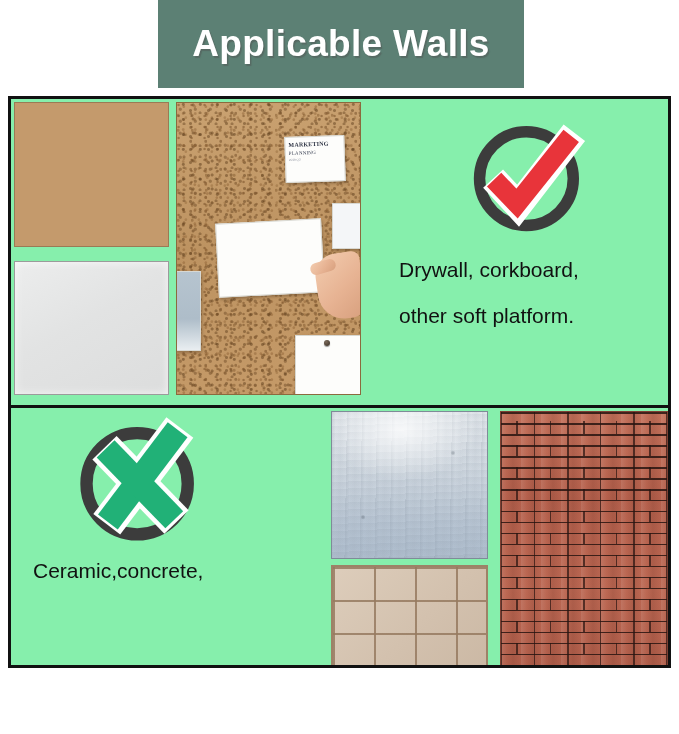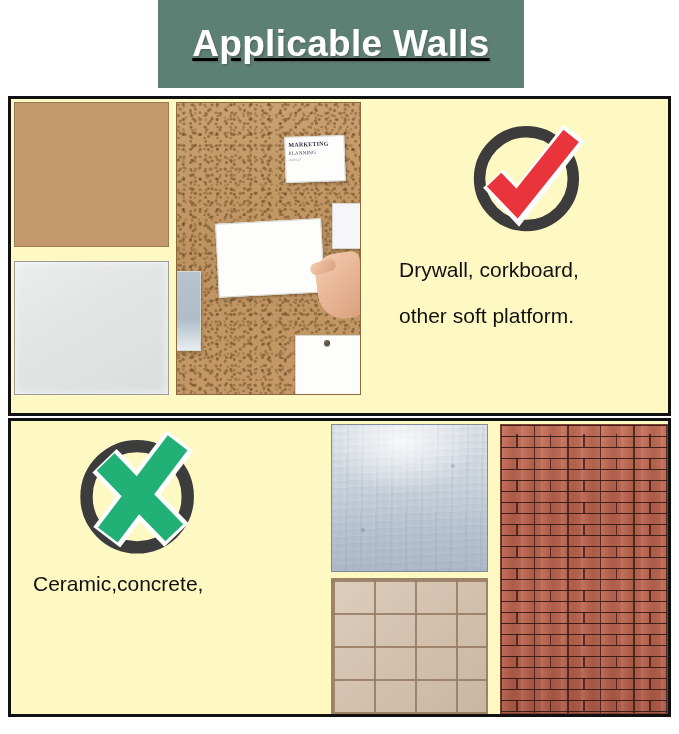--- a/index.html
+++ b/index.html
@@ -8,41 +8,41 @@
     background:#ffffff;
     font-family:"Liberation Sans", sans-serif;
     overflow:hidden;
     position:relative;
   }
 
   
   .banner{
     position:absolute;left:158px;top:0;width:366px;height:88px;
     background:#5c8074;
-    display:flex;align-items:center;justify-content:center;text-decoration:underline;
+    display:flex;align-items:center;justify-content:center;
   }
   .banner-title{
     color:#ffffff;
     font-size:37px;
     font-weight:bold;
     letter-spacing:0.3px;
     text-shadow:1.5px 1.5px 1px rgba(80,80,80,0.45);
     white-space:nowrap;
   }
 
   
   .panel{
     position:absolute;
     border:3px solid #111111;
-    background:#fef9c3;
+    background:#86efac;
     box-sizing:border-box;
     overflow:hidden;
   }
   .panel-top{left:8px;top:96px;width:663px;height:320px;}
-  .panel-bottom{left:8px;top:418px;width:663px;height:299px;text-decoration:underline;}
+  .panel-bottom{left:8px;top:405px;width:663px;height:263px;text-decoration:underline;}
 
   
   .tex{position:absolute;overflow:hidden;}
 
   
   .wood{
     background-color:#c39a६c;
     background-color:#c49a6c;
     background-image:
       repeating-linear-gradient(92deg,

